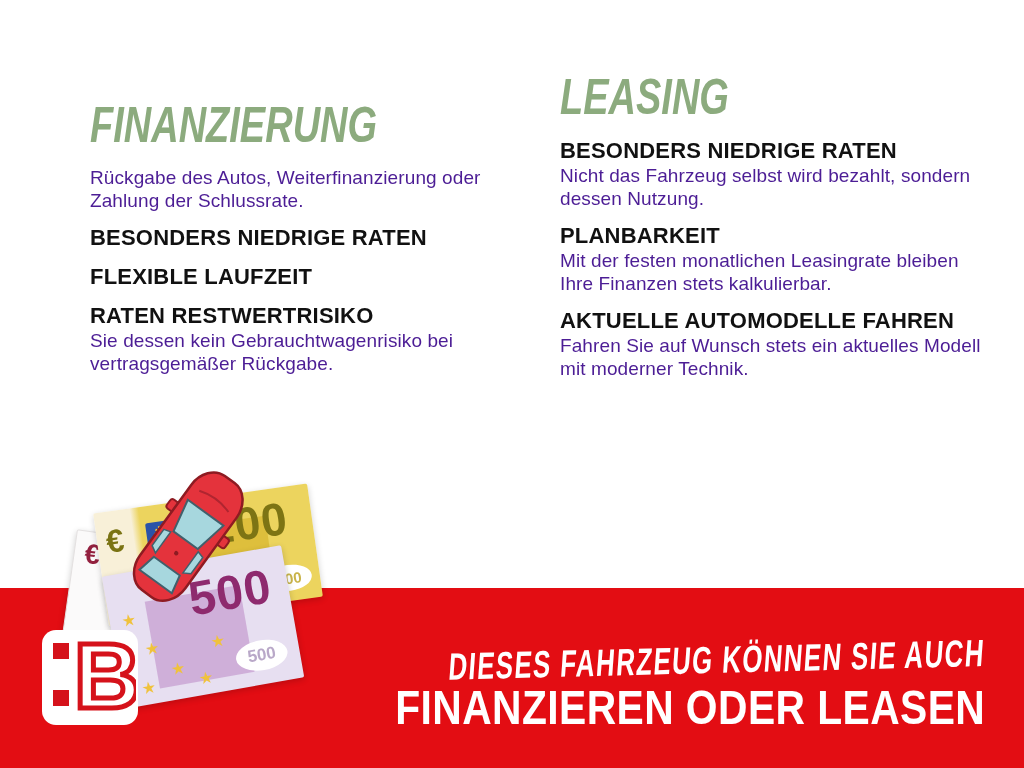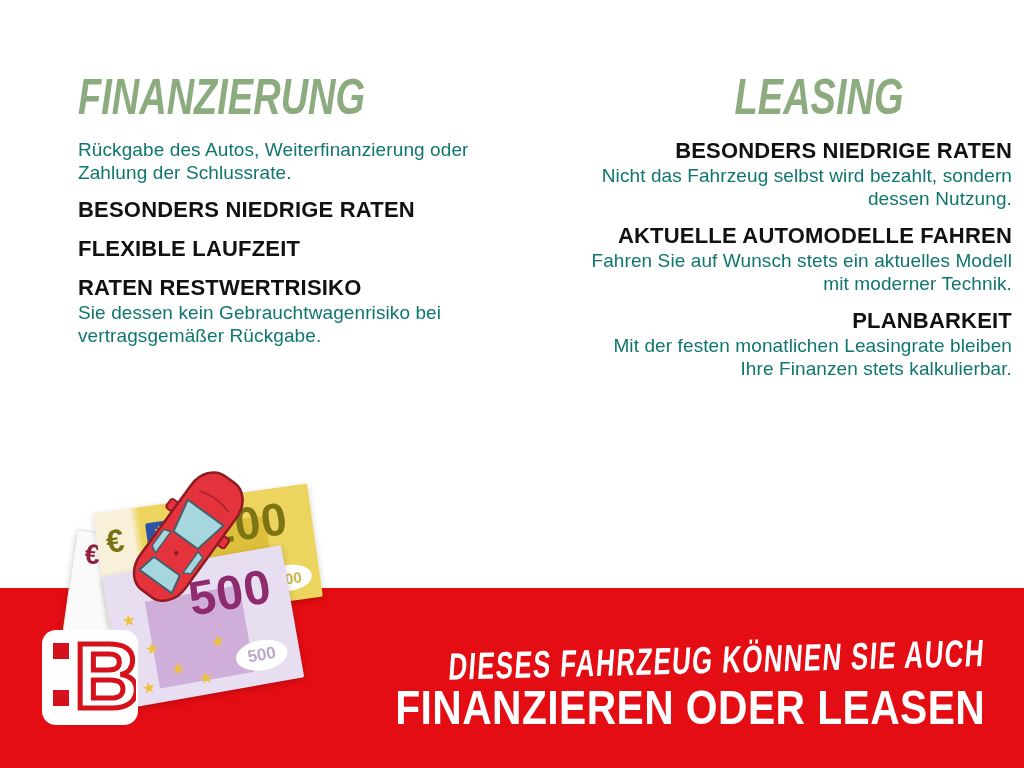--- a/index.html
+++ b/index.html
@@ -3,34 +3,34 @@
 <meta charset="utf-8">
 <style>
   html,body{margin:0;padding:0;}
   .poster{
     position:relative;width:1024px;height:768px;overflow:hidden;
     background:#ffffff;font-family:"Liberation Sans",sans-serif;
     -webkit-font-smoothing:antialiased;
   }
   
   .col{position:absolute;top:72px;width:452px;z-index:1;}
-  .col.left{left:78px;}
-  .col.right{left:560px;text-align:right;}
+  .col.left{left:90px;margin-top:28px;}
+  .col.right{left:560px;}
   .col h1{
     margin:0 0 16px 0;font-size:50px;line-height:50px;font-weight:bold;
     font-style:italic;color:#8cab7e;letter-spacing:0px;white-space:nowrap;
     transform:scaleX(0.76);transform-origin:left bottom;
   }
   .section{margin-bottom:13px;}
   .section h2{
     margin:0;font-size:22px;line-height:26px;font-weight:bold;color:#111111;
     letter-spacing:0.2px;white-space:nowrap;
   }
   .section p{
-    margin:0;font-size:19px;line-height:23px;color:#0f766e;
+    margin:0;font-size:19px;line-height:23px;color:#4c1d95;
     white-space:pre-line;letter-spacing:0.1px;
   }
   
   .banner{
     position:absolute;left:0;top:588px;width:1024px;height:180px;
     background:#e30d13;z-index:1;
   }
   .banner-line1{
     position:absolute;right:39px;top:46px;color:#ffffff;font-weight:bold;
     font-size:38px;line-height:38px;white-space:nowrap;letter-spacing:2px;
@@ -120,28 +120,28 @@
   </div>
 
   <div class="col right">
     <h1>LEASING</h1>
     <div class="section">
       <h2>BESONDERS NIEDRIGE RATEN</h2>
       <p>Nicht das Fahrzeug selbst wird bezahlt, sondern
 dessen Nutzung.</p>
     </div>
     <div class="section">
+      <h2>PLANBARKEIT</h2>
+      <p>Mit der festen monatlichen Leasingrate bleiben
+Ihre Finanzen stets kalkulierbar.</p>
+    </div>
+    <div class="section">
       <h2>AKTUELLE AUTOMODELLE FAHREN</h2>
       <p>Fahren Sie auf Wunsch stets ein aktuelles Modell
 mit moderner Technik.</p>
-    </div>
-    <div class="section">
-      <h2>PLANBARKEIT</h2>
-      <p>Mit der festen monatlichen Leasingrate bleiben
-Ihre Finanzen stets kalkulierbar.</p>
     </div>
   </div>
 
   <div class="banner">
     <div class="banner-line1">DIESES FAHRZEUG KÖNNEN SIE AUCH</div>
     <div class="banner-line2">FINANZIEREN ODER LEASEN</div>
   </div>
 
   <div class="note note-white">
     <span class="euro-sym">€</span>

